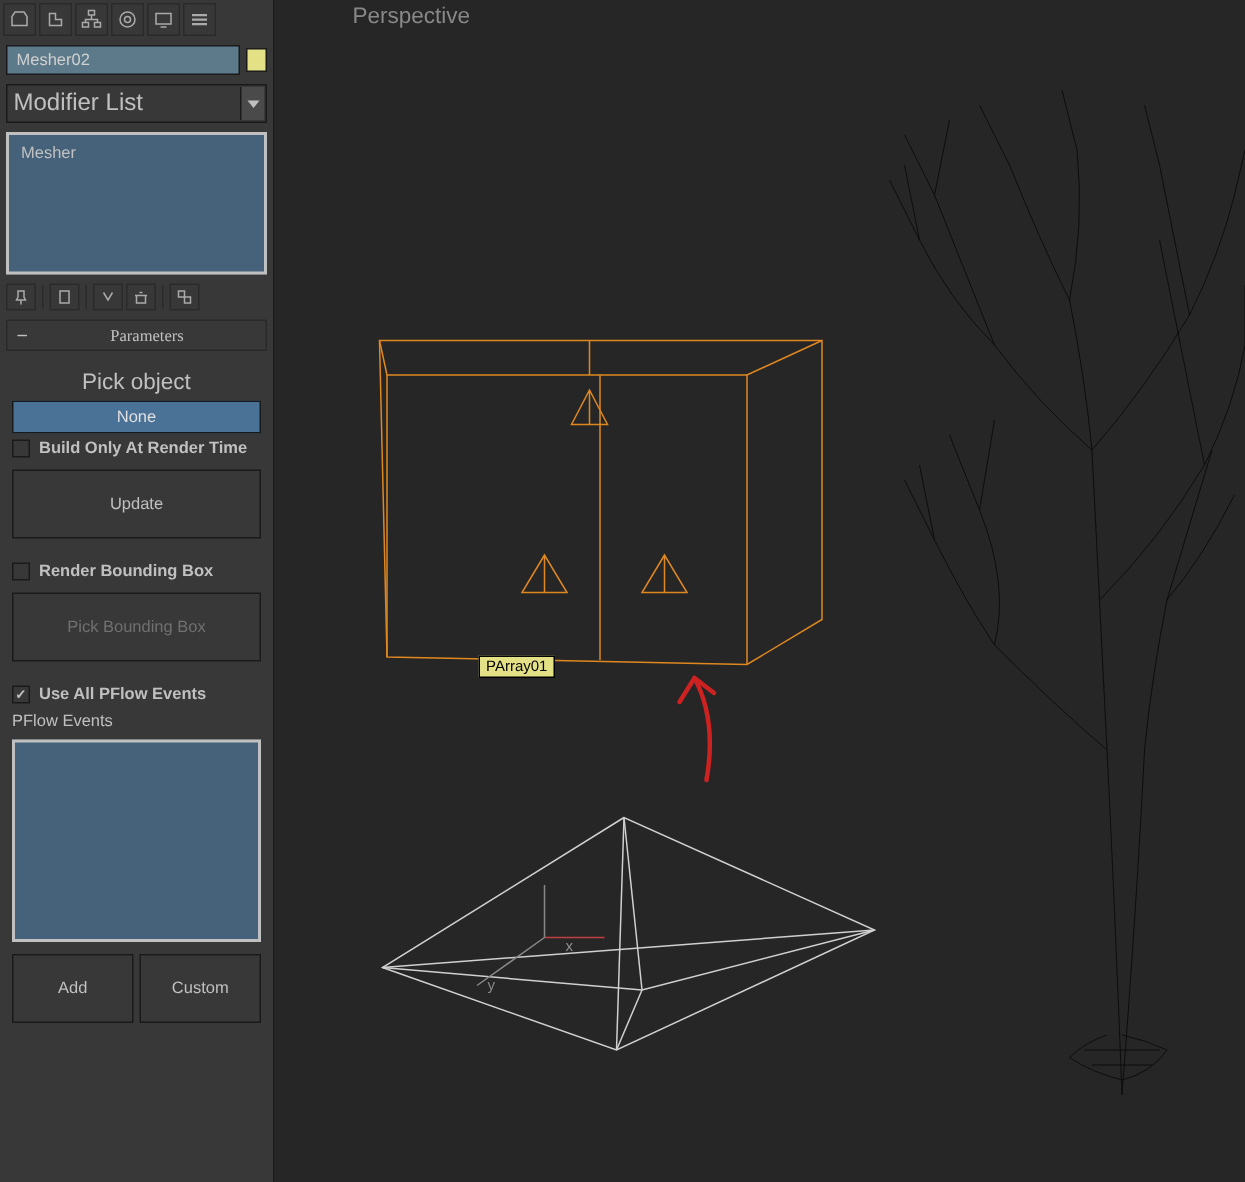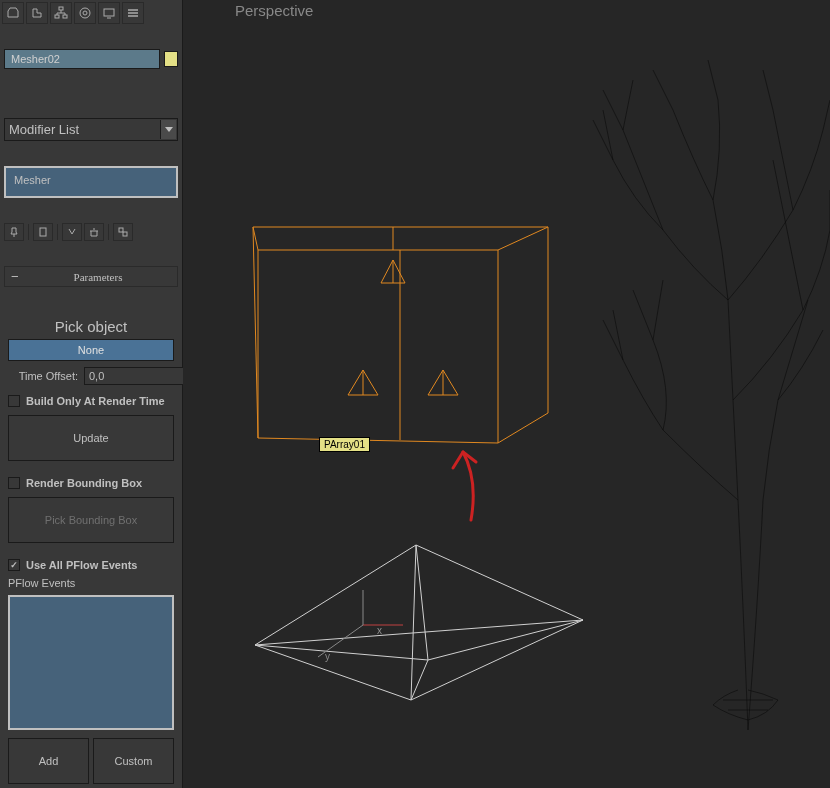--- a/index.html
+++ b/index.html
@@ -1,28 +1,28 @@
 <!DOCTYPE html>
 <html><head>
 <meta charset="utf-8">
 <style>
 * { box-sizing: border-box; margin: 0; padding: 0; font-family: Arial, sans-serif; }
 body { background: #262626; color: #c0c0c0; font-size: 11px; display: flex; width: 830px; height: 788px; overflow: hidden; }
-.command-panel { width: 183px; background: #383838; border-right: 1px solid #1a1a1a; display: flex; flex-direction: column; gap: 19px; }
+.command-panel { width: 183px; background: #383838; border-right: 1px solid #1a1a1a; display: flex; flex-direction: column; }
 .top-icons { display: flex; gap: 2px; padding: 2px; background: #383838; }
 .icon-btn { width: 22px; height: 22px; background: #383838; border: 1px solid #2a2a2a; display: flex; align-items: center; justify-content: center; cursor: pointer; }
 .icon-btn svg { width: 14px; height: 14px; }
 .name-row { display: flex; gap: 4px; padding: 4px; align-items: center; }
 .name-field { flex: 1; background: #5c7a8a; border: 1px solid #1a1a1a; color: #d0d0d0; padding: 3px 6px; font-size: 11px; }
 .color-swatch { width: 16px; height: 16px; background: #e4e086; border: 1px solid #1a1a1a; }
 .dropdown-row { padding: 2px 4px; }
-.modifier-dropdown { width: 100%; background: #383838; color: #c0c0c0; border: 1px solid #1a1a1a; padding: 3px 4px; font-size: 13px; position: relative; margin-top: 24px; }
+.modifier-dropdown { width: 100%; background: #383838; color: #c0c0c0; border: 1px solid #1a1a1a; padding: 3px 4px; font-size: 16px; position: relative; }
 .dropdown-arrow { position: absolute; right: 1px; top: 1px; bottom: 1px; width: 16px; background: #4a4a4a; display: flex; align-items: center; justify-content: center; border-left: 1px solid #1a1a1a; }
 .dropdown-arrow::after { content: ""; border-left: 4px solid transparent; border-right: 4px solid transparent; border-top: 5px solid #c0c0c0; }
-.modifier-stack { margin: 4px; background: #46627a; border: 2px solid #c0c0c0; height: 120px; padding: 4px; }
+.modifier-stack { margin: 4px; background: #46627a; border: 2px solid #c0c0c0; height: 95px; padding: 4px; }
 .stack-item { background: #46627a; color: #c0c0c0; padding: 2px 4px; font-size: 11px; }
 .stack-controls { display: flex; gap: 2px; padding: 2px 4px; align-items: center; }
 .stack-btn { width: 20px; height: 18px; background: #383838; border: 1px solid #2a2a2a; display: flex; align-items: center; justify-content: center; font-size: 10px; }
 .stack-sep { width: 1px; height: 16px; background: #2a2a2a; margin: 0 2px; }
 .rollout-header { background: #383838; border: 1px solid #2a2a2a; padding: 2px 6px; margin: 4px; display: flex; align-items: center; font-size: 11px; }
 .rollout-toggle { width: 14px; font-size: 13px; }
 .rollout-title { flex: 1; text-align: center; font-family: Liberation Serif, serif; }
 .panel-content { padding: 4px 8px; }
 .section-label { text-align: center; padding: 4px 0; font-size: 15px; }
 .blue-button { width: 100%; background: #4a7296; color: #e0e0e0; border: 1px solid #1a1a1a; padding: 4px; font-size: 11px; cursor: pointer; }
@@ -137,30 +137,20 @@
 
   <div class="rollout-header">
     <span class="rollout-toggle">−</span>
     <span class="rollout-title">Parameters</span>
   </div>
 
   <div class="panel-content">
     <div class="section-label">Pick object</div>
     <button class="blue-button">None</button>
 
-    <div class="field-row">
-      <span class="field-label">Time Offset:</span>
-      <div class="spinner">
-        <input class="spinner-input" value="0,0" style="">
-        <div class="spinner-btns">
-          <div class="spinner-btn">▲</div>
-          <div class="spinner-btn">▼</div>
-        </div>
-      </div>
-    </div>
 
     <div class="check-row">
       <div class="check-box"></div>
       <span>Build Only At Render Time</span>
     </div>
 
     <button class="gray-button">Update</button>
 
     <div style="height:12px"></div>
 

